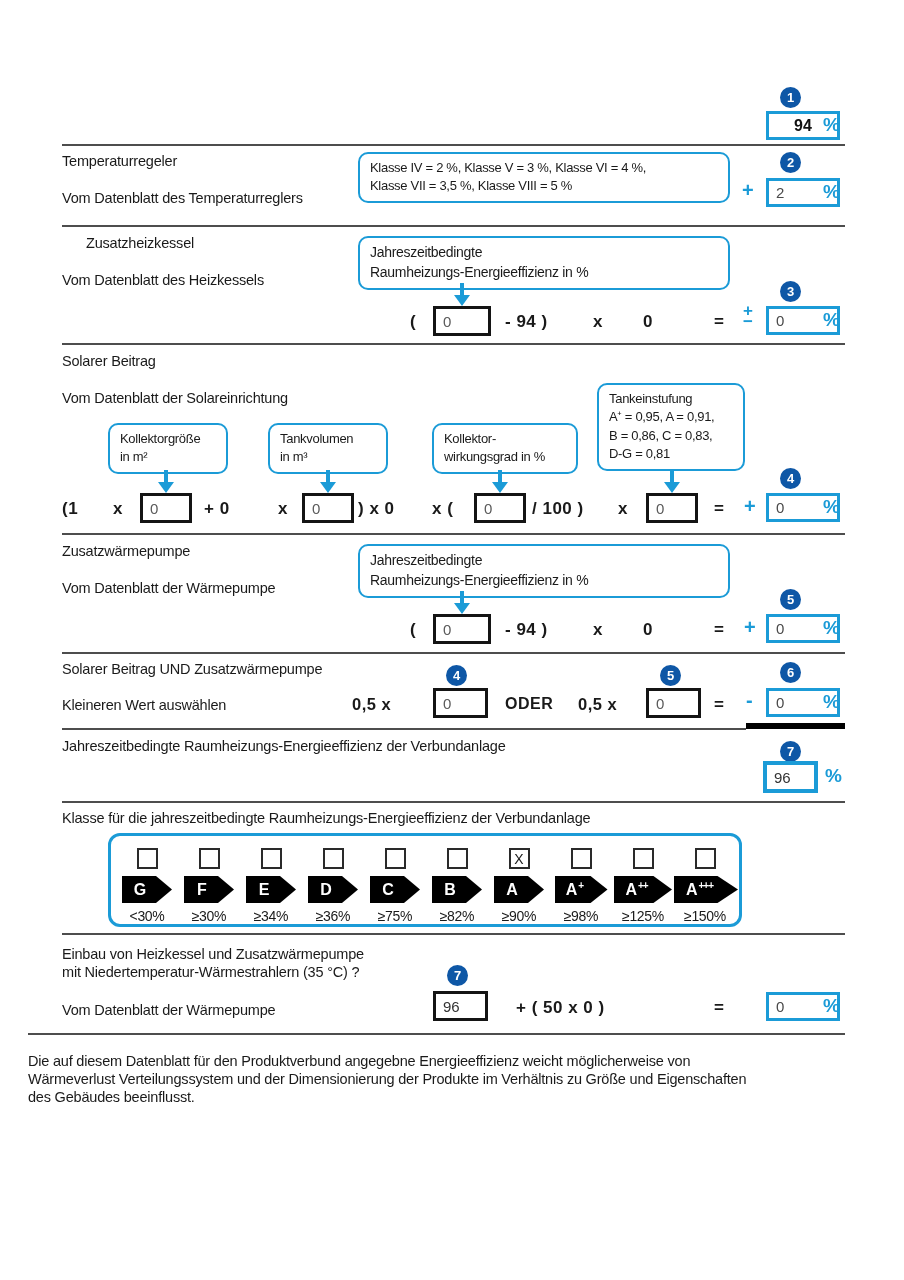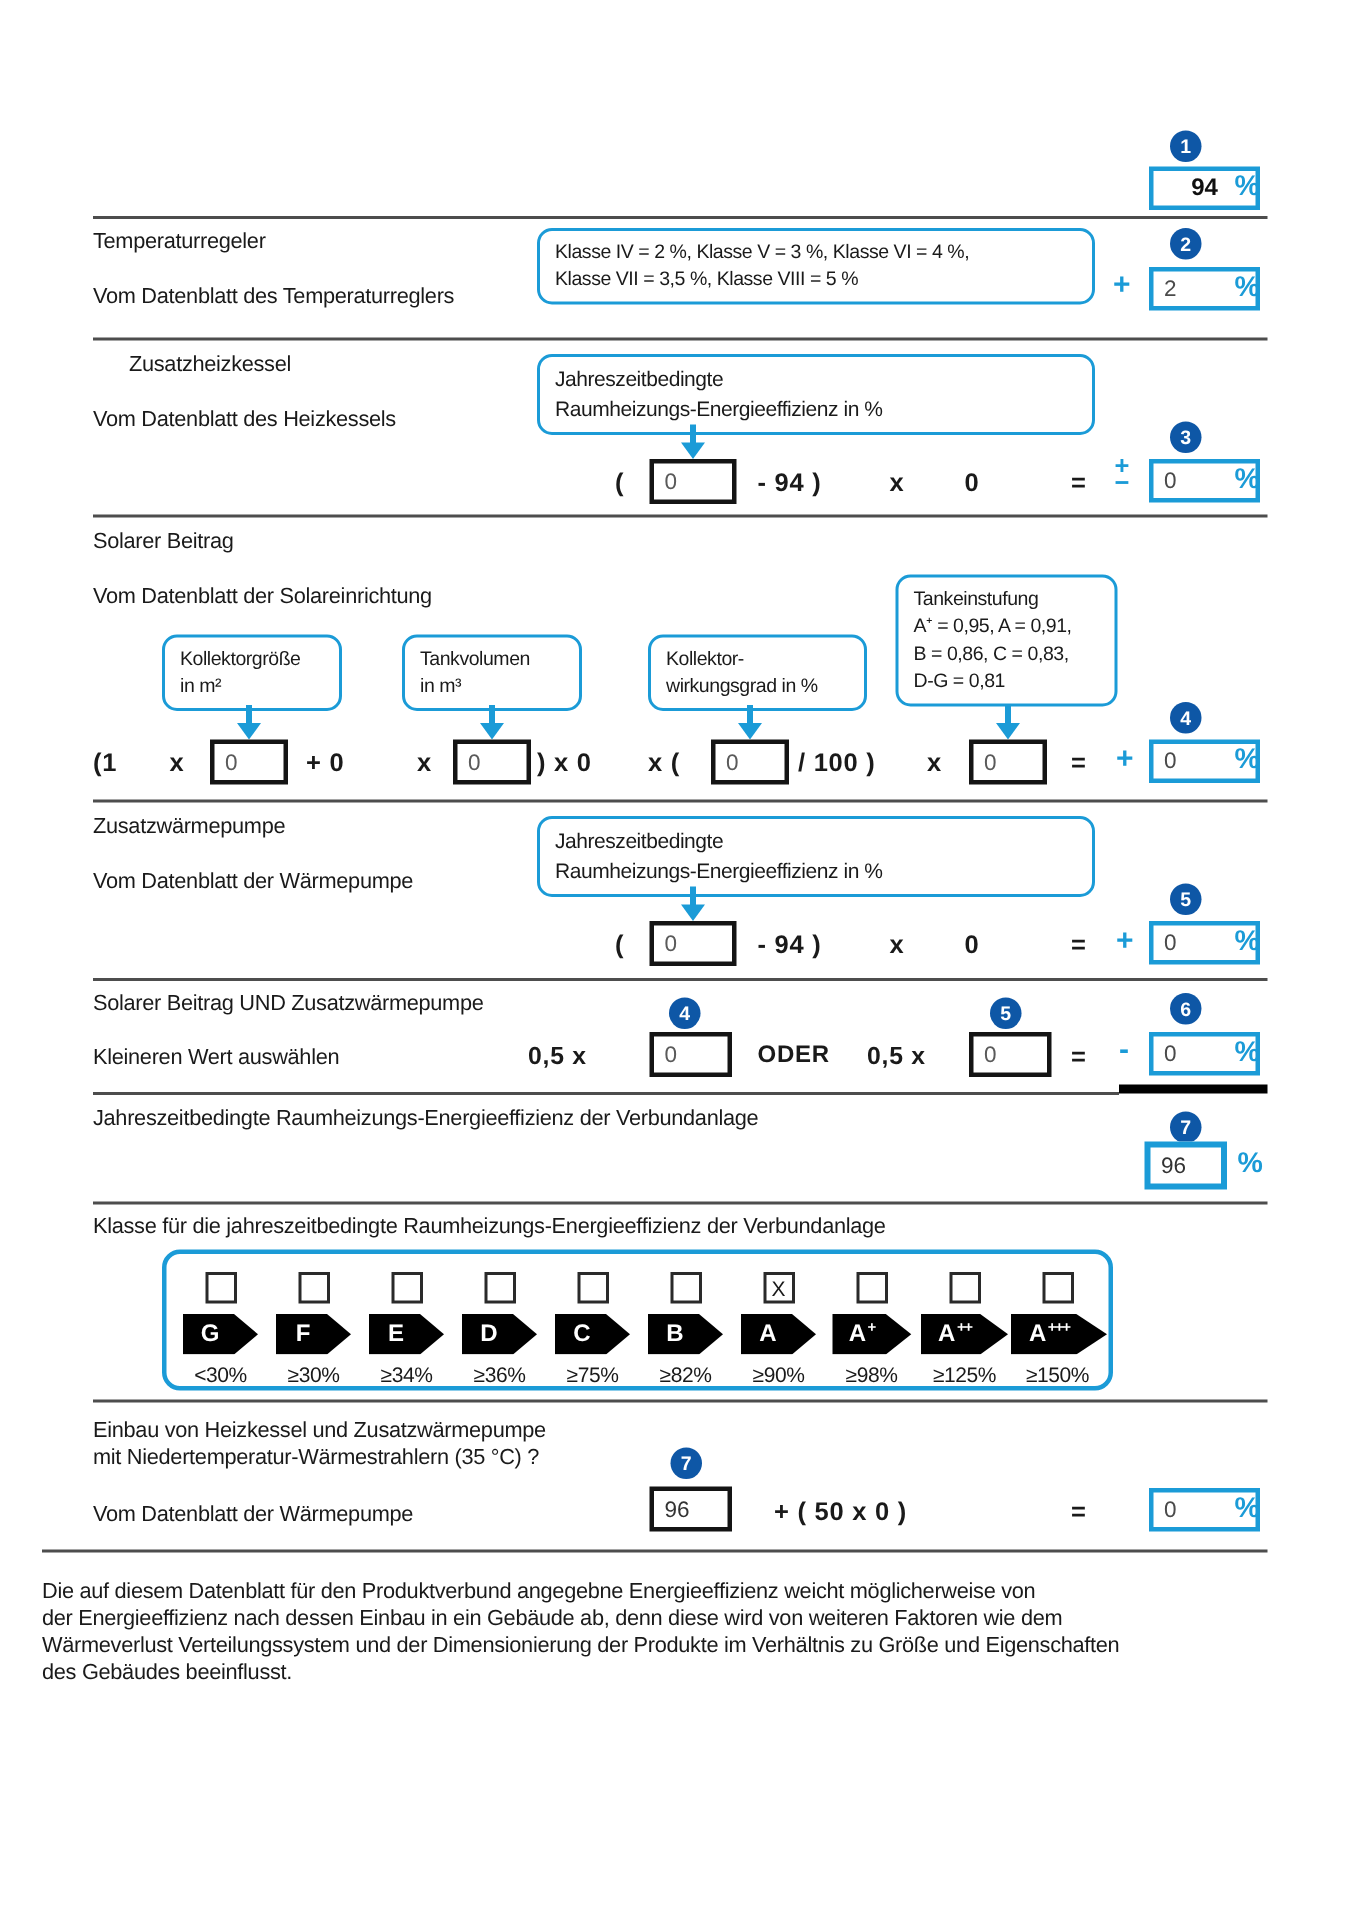--- a/index.html
+++ b/index.html
@@ -294,18 +294,17 @@
   <div class="badge" style="left:447px; top:965px;">7</div>
   <div class="bbox" style="left:433px; top:991px; width:55px; color:#333;">96</div>
   <div class="ft" style="left:516px; top:998px;">+ ( 50 x 0 )</div>
   <div class="ft" style="left:714px; top:998px;">=</div>
   <div class="vbox" style="left:766px; top:992px;">0</div>
   <div class="pct" style="left:823px; top:995px;">%</div>
   <div class="hr" style="left:28px; top:1033px; width:817px;"></div>
 
   <div class="abs" style="left:28px; top:1052px;">
     <div class="footer-line">Die auf diesem Datenblatt für den Produktverbund angegebne Energieeffizienz weicht möglicherweise von</div>
-    <div class="footer-line">der Energieeffizienz nach dessen Einbau in ein Gebäude ab, denn diese wird von weiteren Faktoren wie dem</div>
     <div class="footer-line">Wärmeverlust Verteilungssystem und der Dimensionierung der Produkte im Verhältnis zu Größe und Eigenschaften</div>
     <div class="footer-line">des Gebäudes beeinflusst.</div>
   </div>
 
 </div>
 
 </body></html>

